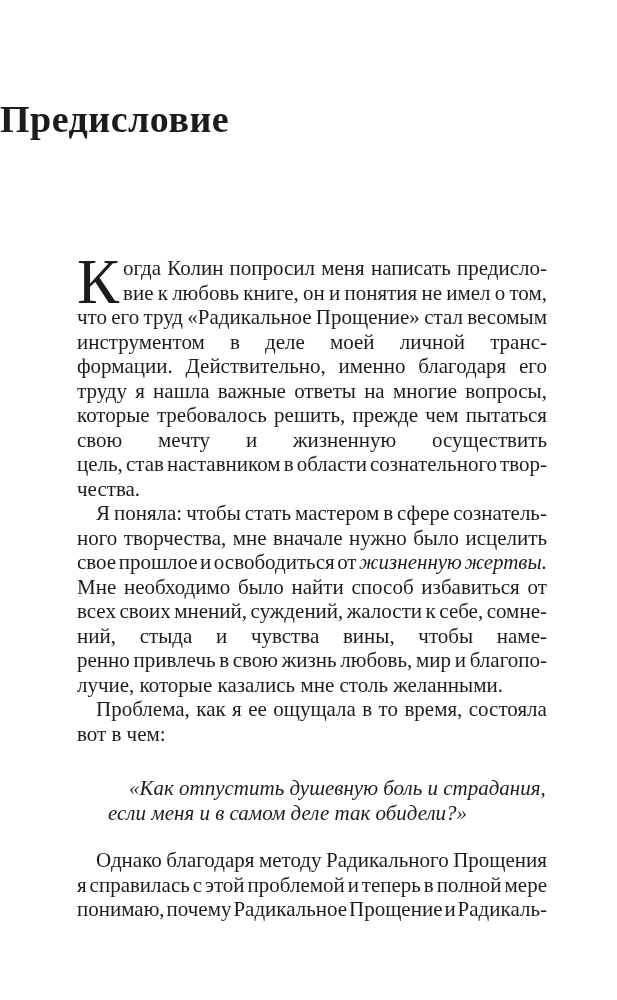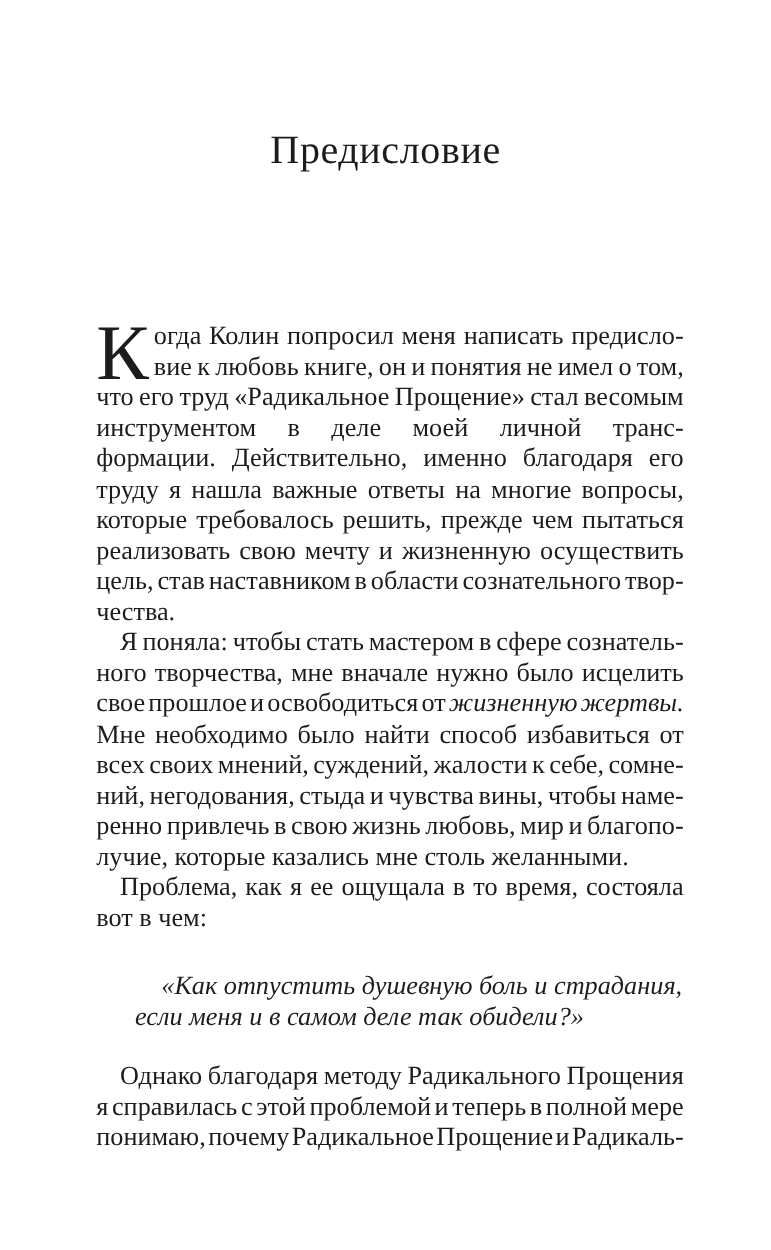--- a/index.html
+++ b/index.html
@@ -11,24 +11,23 @@
     color: var(--fg, #1c1c1c);
     font-family: "Liberation Serif", "DejaVu Serif", serif;
     overflow: hidden;
   }
   .chapter-title {
     position: absolute;
     top: 99px;
     left: 0;
     width: 100%;
     margin: 0;
-    text-align: center;
-    font-size: 32px;
+    font-size: 38px;
     line-height: 40px;
-    font-weight: normal;
+    font-weight: bold;
     letter-spacing: 0.5px;
   }
   .body-text {
     position: absolute;
     top: 256px;
     left: 77px;
     width: 470px;
     font-size: 21px;
   }
   .para { margin: 0; }
@@ -127,21 +126,20 @@
         </div>
         <div class="line">
           <span>которые</span>
           <span>требовалось</span>
           <span>решить,</span>
           <span>прежде</span>
           <span>чем</span>
           <span>пытаться</span>
         </div>
         <div class="line">
-          <span>реализовать</span>
           <span>свою</span>
           <span>мечту</span>
           <span>и</span>
           <span>жизненную</span>
           <span>осуществить</span>
         </div>
         <div class="line">
           <span>цель,</span>
           <span>став</span>
           <span>наставником</span>
@@ -195,21 +193,20 @@
           <span>своих</span>
           <span>мнений,</span>
           <span>суждений,</span>
           <span>жалости</span>
           <span>к</span>
           <span>себе,</span>
           <span>сомне-</span>
         </div>
         <div class="line">
           <span>ний,</span>
-          <span>негодования,</span>
           <span>стыда</span>
           <span>и</span>
           <span>чувства</span>
           <span>вины,</span>
           <span>чтобы</span>
           <span>наме-</span>
         </div>
         <div class="line">
           <span>ренно</span>
           <span>привлечь</span>

